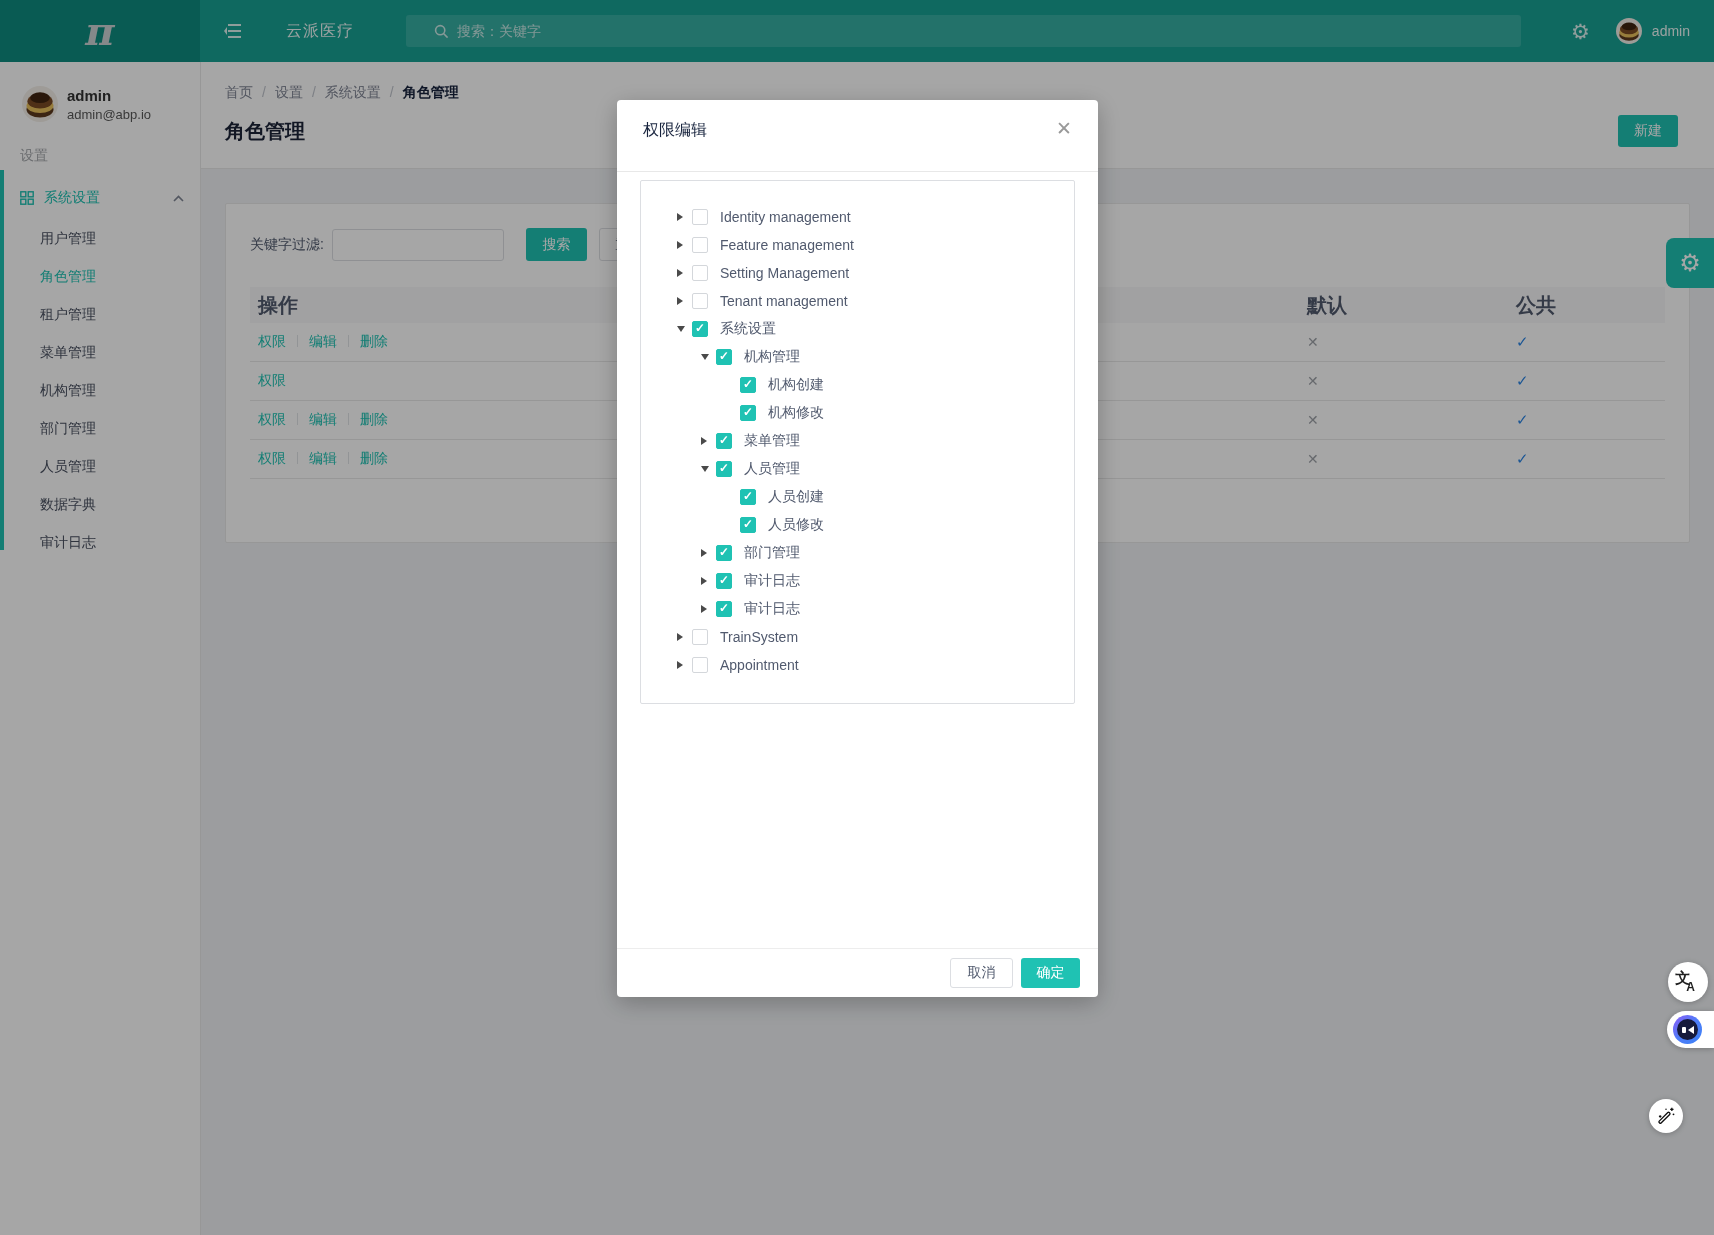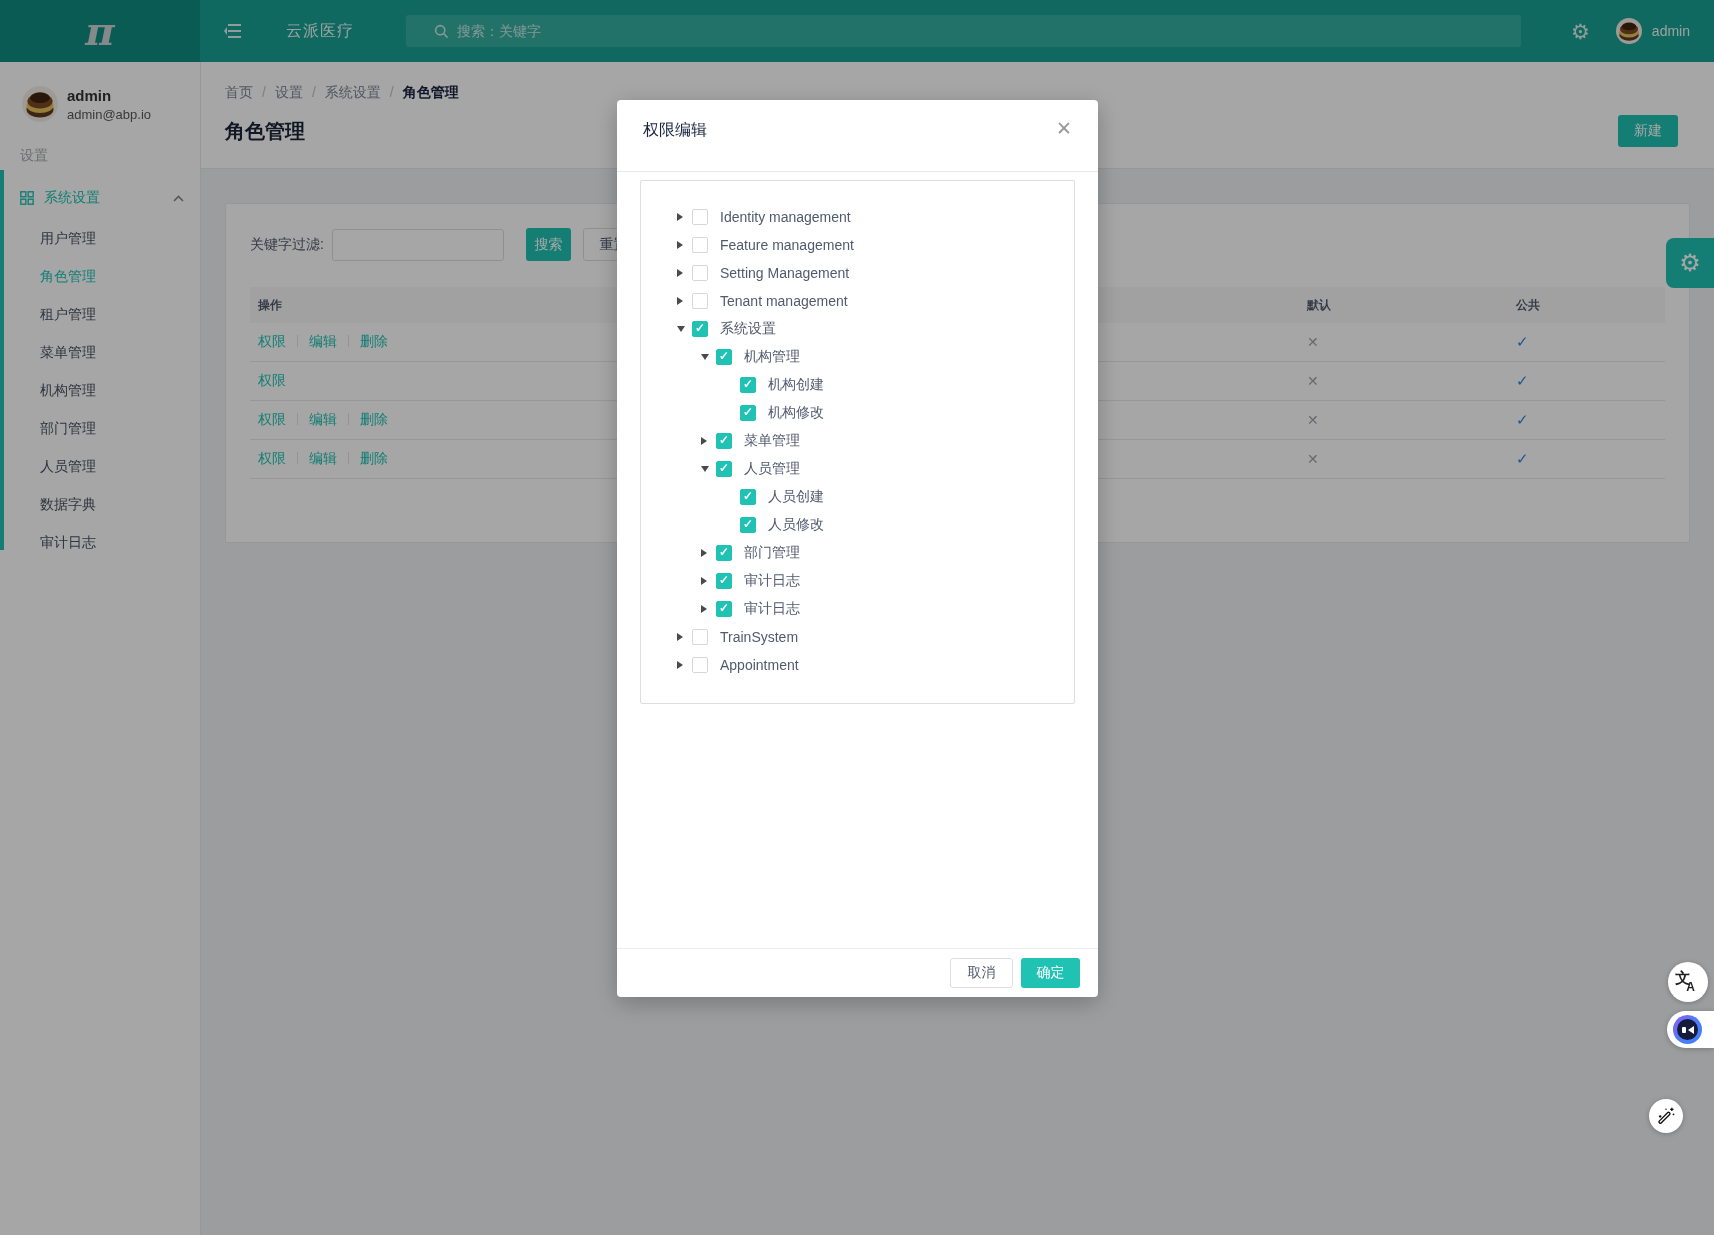--- a/index.html
+++ b/index.html
@@ -48,24 +48,24 @@
   .breadcrumb{font-size:14px;color:#808695;}
   .breadcrumb .sep{margin:0 9px;color:#c0c4cc;}
   .breadcrumb .current{color:var(--text-dark);font-weight:bold;}
   .page-title{margin-top:16px;font-size:20px;font-weight:600;color:#1c2438;}
   .new-btn{position:absolute;right:36px;top:53px;width:60px;height:32px;background:var(--accent);border:none;border-radius:3px;color:#fff;font-size:14px;cursor:pointer;}
 
   .card{margin:34px 24px 0;height:340px;background:#fff;border:1px solid var(--border);border-radius:2px;padding:24px;}
   .filter-row{display:flex;align-items:center;}
   .filter-label{font-size:14px;color:var(--text-gray);}
   .filter-input{width:172px;height:32px;margin-left:8px;border:1px solid #dcdee2;border-radius:3px;outline:none;padding:0 8px;font-size:14px;color:#333;}
-  .btn-search{margin-left:22px;width:45px;height:33px;background:var(--accent);border:none;border-radius:3px;color:#fff;font-size:14px;cursor:pointer;}
+  .btn-search{margin-left:22px;width:61px;height:33px;background:var(--accent);border:none;border-radius:3px;color:#fff;font-size:14px;cursor:pointer;}
   .btn-reset{margin-left:12px;width:61px;height:33px;background:#fff;border:1px solid #dcdee2;border-radius:3px;color:var(--text-gray);font-size:14px;cursor:pointer;}
 
-  .t-head{display:flex;align-items:center;height:36px;margin-top:26px;background:#f8f8f9;font-size:12px;color:var(--text-gray);font-weight:bold;}
+  .t-head{display:flex;align-items:center;height:36px;margin-top:26px;background:#f8f8f9;font-size:20px;color:var(--text-gray);font-weight:bold;}
   .t-row{display:flex;align-items:center;height:39px;border-bottom:1px solid var(--border);font-size:14px;}
   .c-act{width:1013px;padding-left:8px;}
   .c-def{width:209px;margin-left:44px;}
   .c-pub{flex:1;}
   .t-link{color:var(--accent);text-decoration:none;cursor:pointer;}
   .pipe{display:inline-block;width:1px;height:12px;background:#e0e3e6;margin:0 11px;vertical-align:-1px;}
   .xmark{color:#9ea2a8;font-size:14px;}
   .vmark{color:var(--check-blue);font-size:15px;}
 
   .pager{display:flex;justify-content:flex-end;align-items:center;margin-top:17px;gap:13px;font-size:14px;color:var(--text-gray);flex-direction:column;}

